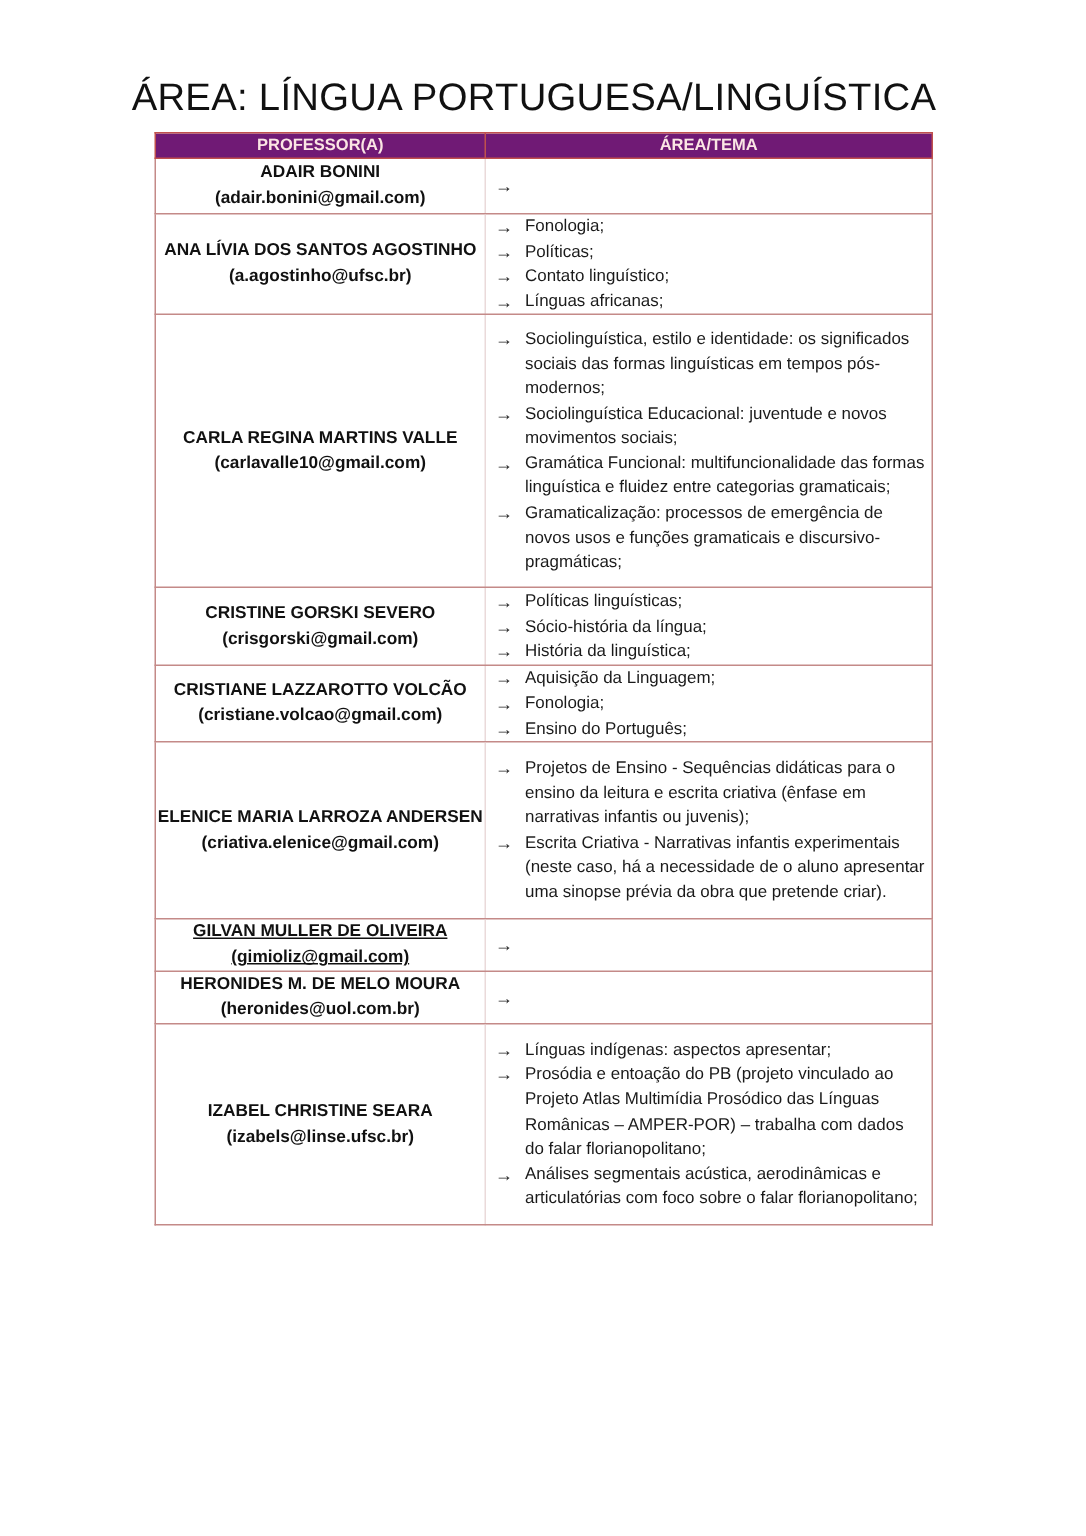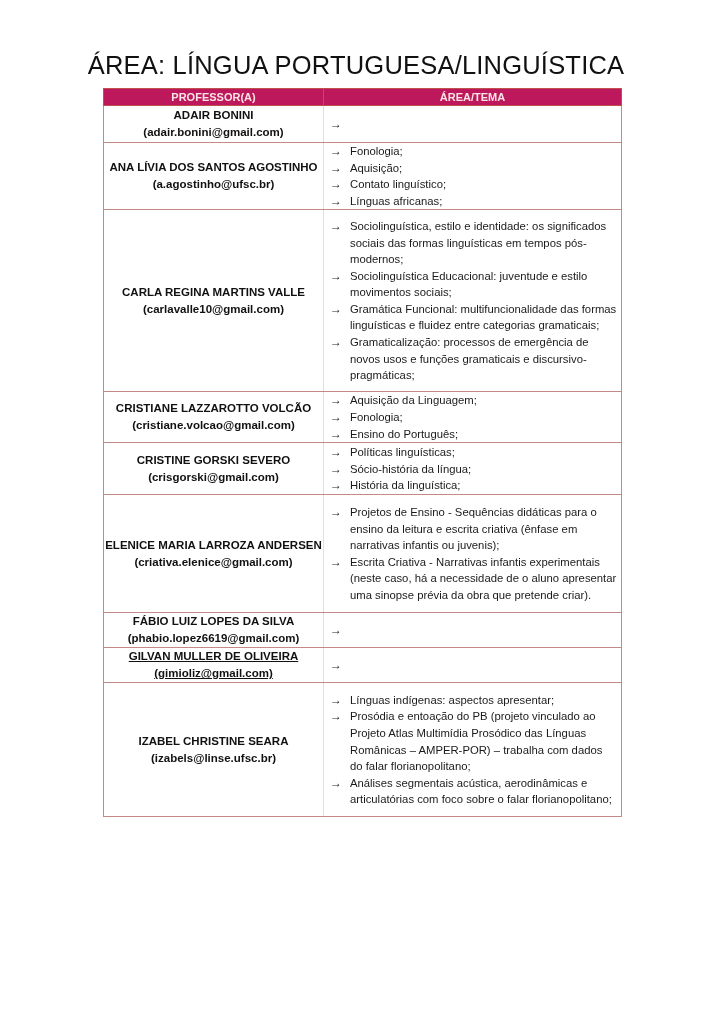--- a/index.html
+++ b/index.html
@@ -12,21 +12,21 @@
       text-align: center; font-size: 25.5px; font-weight: normal; letter-spacing: 0.2px;
       color: #111;
     }
     table.grid {
       position: absolute; left: 103px; top: 88px; width: 518px;
       border-collapse: collapse; table-layout: fixed;
     }
     table.grid col.c1 { width: 220px; }
     table.grid col.c2 { width: 298px; }
     table.grid th {
-      background: #be185d; color: #fbe5e4; font-weight: bold;
+      background: #701a75; color: #fbe5e4; font-weight: bold;
       font-size: 11px; height: 16px; padding: 0; text-align: center;
       border: 1px solid #c0504d;
     }
     table.grid th + th { border-left: 1px solid #cf7370; margin-top: 48px; }
     table.grid td {
       border: 1.5px solid #c48a88; border-left-width: 1.5px; border-right-width: 1.5px;
       padding: 0; vertical-align: middle; font-size: 11.5px;
     }
     table.grid td.prof {
       text-align: center; font-weight: bold; line-height: 17px; color: #111;
@@ -67,89 +67,89 @@
         <td class="topics"><span class="empty-arrow">→</span></td>
       </tr>
       <tr style="height: 67px;">
         <td class="prof">
           <div>ANA LÍVIA DOS SANTOS AGOSTINHO</div>
           <div>(a.agostinho@ufsc.br)</div>
         </td>
         <td class="topics">
           <ul class="topic-list">
             <li><span class="arrow">→</span><span>Fonologia;</span></li>
-            <li><span class="arrow">→</span><span>Aquisição;</span></li>
+            <li><span class="arrow">→</span><span>Políticas;</span></li>
             <li><span class="arrow">→</span><span>Contato linguístico;</span></li>
             <li><span class="arrow">→</span><span>Línguas africanas;</span></li>
           </ul>
         </td>
       </tr>
       <tr style="height: 182px;">
         <td class="prof">
           <div>CARLA REGINA MARTINS VALLE</div>
           <div>(carlavalle10@gmail.com)</div>
         </td>
         <td class="topics">
           <ul class="topic-list">
             <li><span class="arrow">→</span><span>Sociolinguística, estilo e identidade: os significados sociais das formas linguísticas em tempos pós-modernos;</span></li>
-            <li><span class="arrow">→</span><span>Sociolinguística Educacional: juventude e estilo movimentos sociais;</span></li>
-            <li><span class="arrow">→</span><span>Gramática Funcional: multifuncionalidade das formas linguísticas e fluidez entre categorias gramaticais;</span></li>
+            <li><span class="arrow">→</span><span>Sociolinguística Educacional: juventude e novos movimentos sociais;</span></li>
+            <li><span class="arrow">→</span><span>Gramática Funcional: multifuncionalidade das formas linguística e fluidez entre categorias gramaticais;</span></li>
             <li><span class="arrow">→</span><span>Gramaticalização: processos de emergência de novos usos e funções gramaticais e discursivo-pragmáticas;</span></li>
+          </ul>
+        </td>
+      </tr>
+      <tr style="height: 52px;">
+        <td class="prof">
+          <div>CRISTINE GORSKI SEVERO</div>
+          <div>(crisgorski@gmail.com)</div>
+        </td>
+        <td class="topics">
+          <ul class="topic-list">
+            <li><span class="arrow">→</span><span>Políticas linguísticas;</span></li>
+            <li><span class="arrow">→</span><span>Sócio-história da língua;</span></li>
+            <li><span class="arrow">→</span><span>História da linguística;</span></li>
           </ul>
         </td>
       </tr>
       <tr style="height: 51px;">
         <td class="prof">
           <div>CRISTIANE LAZZAROTTO VOLCÃO</div>
           <div>(cristiane.volcao@gmail.com)</div>
         </td>
         <td class="topics">
           <ul class="topic-list">
             <li><span class="arrow">→</span><span>Aquisição da Linguagem;</span></li>
             <li><span class="arrow">→</span><span>Fonologia;</span></li>
             <li><span class="arrow">→</span><span>Ensino do Português;</span></li>
           </ul>
         </td>
       </tr>
-      <tr style="height: 52px;">
-        <td class="prof">
-          <div>CRISTINE GORSKI SEVERO</div>
-          <div>(crisgorski@gmail.com)</div>
-        </td>
-        <td class="topics">
-          <ul class="topic-list">
-            <li><span class="arrow">→</span><span>Políticas linguísticas;</span></li>
-            <li><span class="arrow">→</span><span>Sócio-história da língua;</span></li>
-            <li><span class="arrow">→</span><span>História da linguística;</span></li>
-          </ul>
-        </td>
-      </tr>
       <tr style="height: 118px;">
         <td class="prof">
           <div>ELENICE MARIA LARROZA ANDERSEN</div>
           <div>(criativa.elenice@gmail.com)</div>
         </td>
         <td class="topics">
           <ul class="topic-list">
             <li><span class="arrow">→</span><span>Projetos de Ensino - Sequências didáticas para o ensino da leitura e escrita criativa (ênfase em narrativas infantis ou juvenis);</span></li>
             <li><span class="arrow">→</span><span>Escrita Criativa - Narrativas infantis experimentais (neste caso, há a necessidade de o aluno apresentar uma sinopse prévia da obra que pretende criar).</span></li>
           </ul>
         </td>
       </tr>
-      <tr style="height: 32px;">
-        <td class="prof">
-          <div>FÁBIO LUIZ LOPES DA SILVA</div>
-          <div>(phabio.lopez6619@gmail.com)</div>
-        </td>
-        <td class="topics"><span class="empty-arrow">→</span></td>
-      </tr>
       <tr style="height: 33px; text-decoration: underline;">
         <td class="prof">
           <div>GILVAN MULLER DE OLIVEIRA</div>
           <div>(gimioliz@gmail.com)</div>
+        </td>
+        <td class="topics"><span class="empty-arrow">→</span></td>
+      </tr>
+      <tr style="height: 34px;">
+        <td class="prof">
+          <div>HERONIDES M. DE MELO MOURA</div>
+          <div>(heronides@uol.com.br)</div>
         </td>
         <td class="topics"><span class="empty-arrow">→</span></td>
       </tr>
       <tr style="height: 134px;">
         <td class="prof">
           <div>IZABEL CHRISTINE SEARA</div>
           <div>(izabels@linse.ufsc.br)</div>
         </td>
         <td class="topics">
           <ul class="topic-list">

